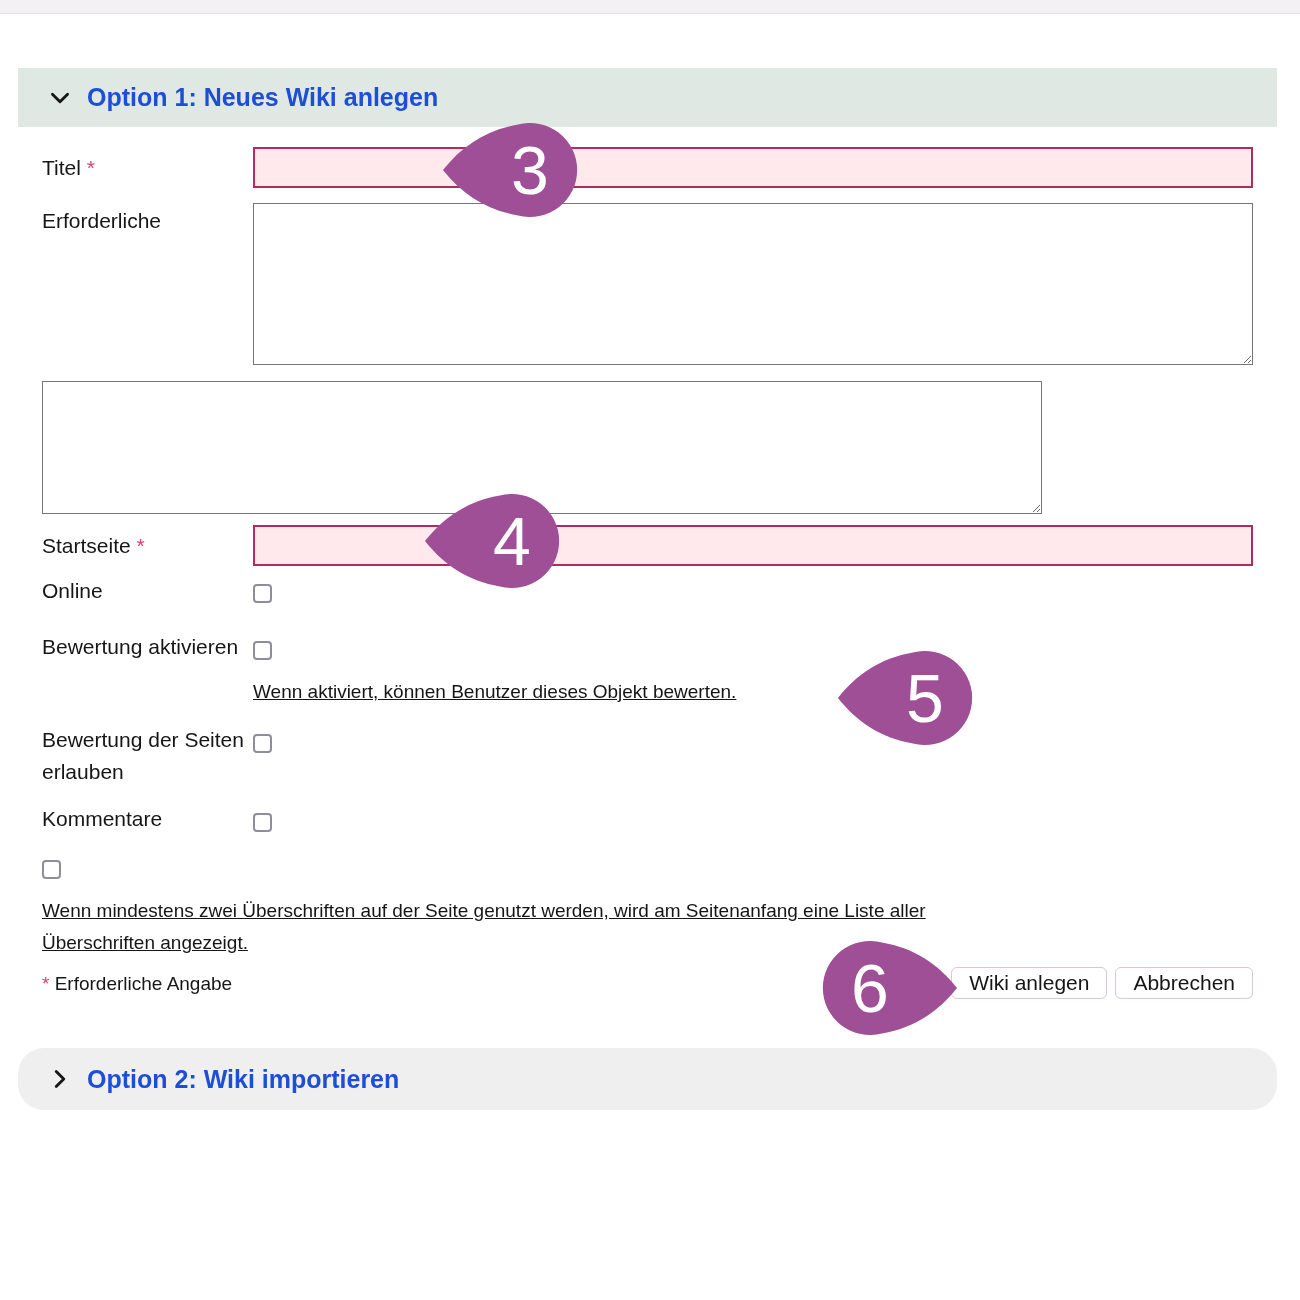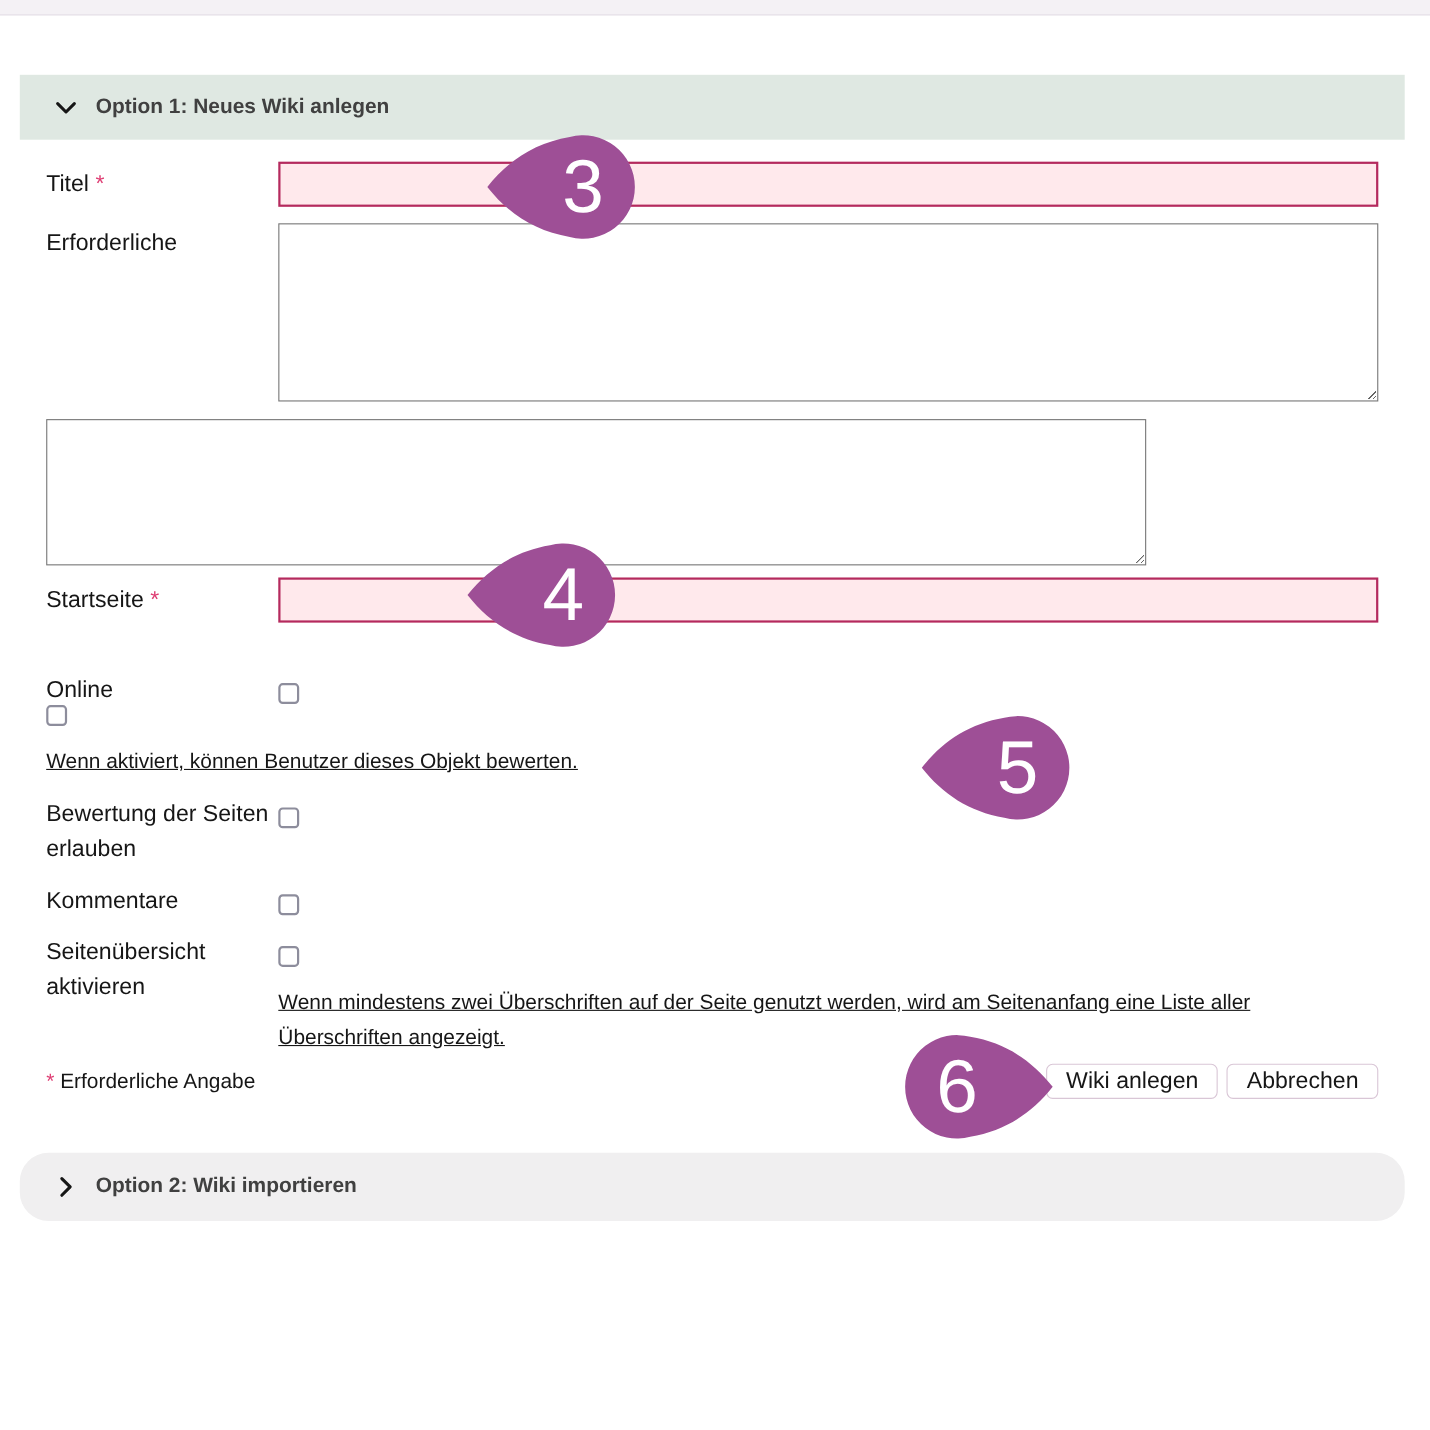--- a/index.html
+++ b/index.html
@@ -6,21 +6,21 @@
   body{
     width:1300px;height:1300px;position:relative;background:#ffffff;
     font-family:"Liberation Sans",sans-serif;color:#161616;overflow:hidden;
   }
   
   .topbar{position:absolute;left:0;top:0;width:1300px;height:13px;
     background:#f4f1f5;border-bottom:1px solid #e4dfe7;}
   
   .section-header{position:absolute;left:18px;width:1259px;display:flex;
     align-items:center;gap:14px;padding-left:29px;box-sizing:border-box;}
-  .section-header .title{font-size:19px;font-weight:700;color:#404040;}
+  .section-header .title{font-size:25px;font-weight:700;color:#1d4ed8;}
   .sh1{top:68px;height:59px;background:#dfe8e2;}
   .sh2{top:1048px;height:62px;background:#f0eff0;border-radius:26px;}
   .chev{flex:none;display:block;}
   
   .row{position:absolute;left:42px;width:1211px;display:flex;}
   .flabel{width:211px;flex:none;font-size:21px;line-height:32px;color:#161616;}
   .flabel.center41{line-height:41px;}
   .fcontrol{flex:1;position:relative;text-decoration:underline;}
   .req{color:#de3c72;}
   .text-input{box-sizing:border-box;width:1000px;height:41px;
@@ -83,28 +83,29 @@
 <div class="row" style="top:525px">
   <div class="flabel center41">
     <span>Startseite</span>
     <span class="req">*</span>
   </div>
   <div class="fcontrol">
     <input type="text" class="text-input" value="" style="">
   </div>
 </div>
 
-<div class="row" style="top:612px">
+<div class="row" style="top:575px">
   <div class="flabel">Online</div>
   <div class="fcontrol">
     <span class="checkbox cb-off" style="margin-top:9px"></span>
   </div>
 </div>
 
 <div class="row" style="top:631px">
+  <div class="flabel">Bewertung aktivieren</div>
   <div class="fcontrol">
     <span class="checkbox cb-off"></span>
     <div class="help mt">Wenn aktiviert, können Benutzer dieses Objekt bewerten.</div>
   </div>
 </div>
 
 <div class="row" style="top:724px">
   <div class="flabel">Bewertung der Seiten erlauben</div>
   <div class="fcontrol">
     <span class="checkbox cb-off"></span>
@@ -112,21 +113,20 @@
 </div>
 
 <div class="row" style="top:803px">
   <div class="flabel">Kommentare</div>
   <div class="fcontrol">
     <span class="checkbox cb-off"></span>
   </div>
 </div>
 
 <div class="row" style="top:850px">
-  <div class="flabel">Seitenübersicht aktivieren</div>
   <div class="fcontrol">
     <span class="checkbox cb-off"></span>
     <div class="help mt">Wenn mindestens zwei Überschriften auf der Seite genutzt werden, wird am Seitenanfang eine Liste aller Überschriften angezeigt.</div>
   </div>
 </div>
 
 <div class="req-note">
   <span class="req">*</span>
   <span>Erforderliche Angabe</span>
 </div>

